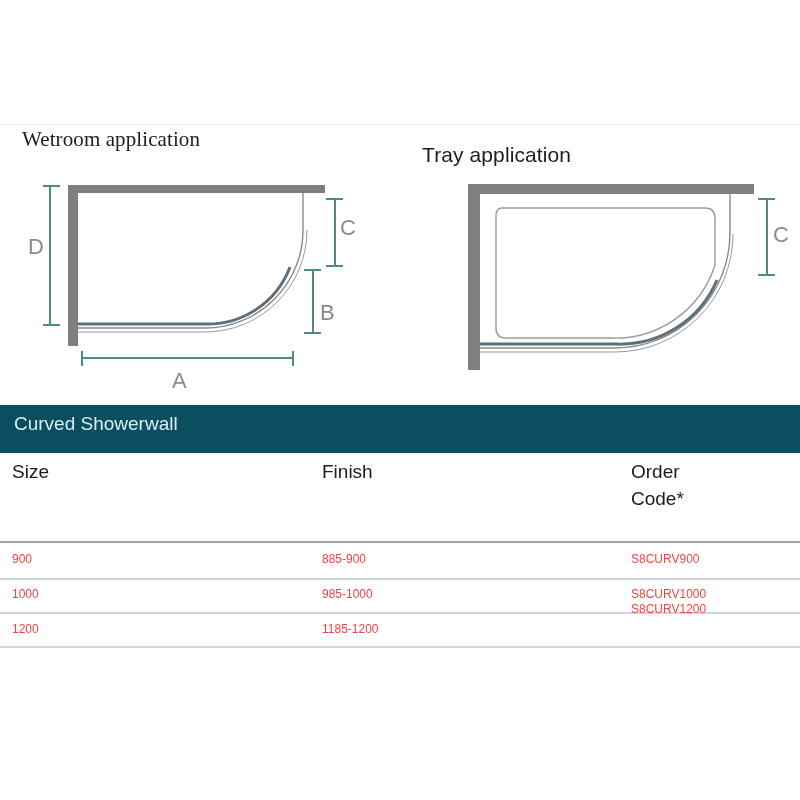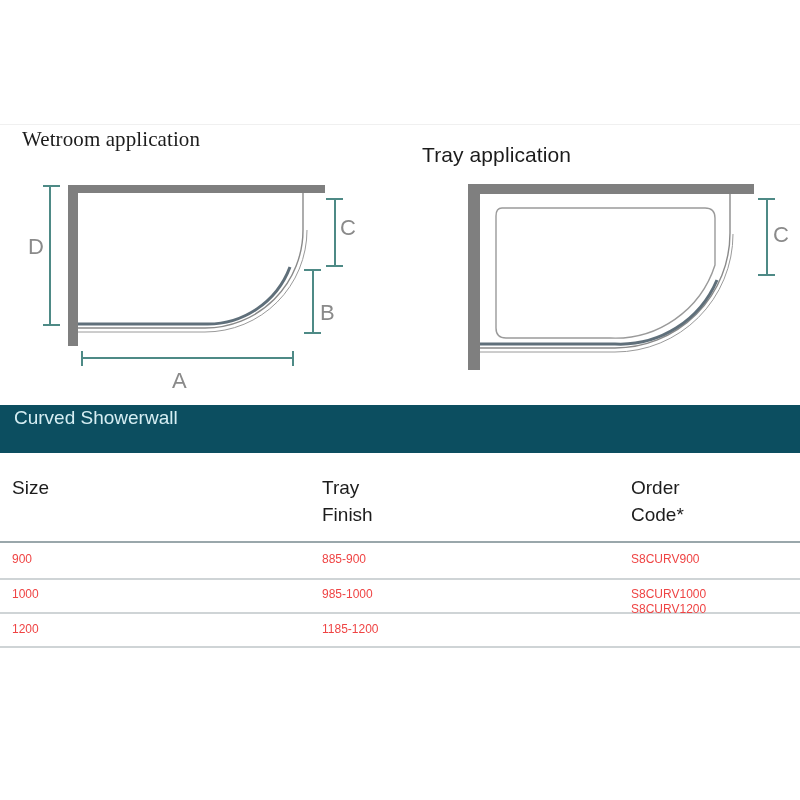--- a/index.html
+++ b/index.html
@@ -10,23 +10,23 @@
   .topline { position: absolute; left: 0; top: 124px; width: 800px; height: 1px; background: #f0f0f0; }
   .section-title { position: absolute; font-size: 21px; color: #1c1c1c; letter-spacing: 0.1px; }
   #wet-title { left: 22px; top: 127px; font-family: Liberation Serif, serif; }
   #tray-title { left: 422px; top: 127px; margin-top: 16px; }
   svg.diagram { position: absolute; }
   .table-header-bar {
     position: absolute; left: 0; top: 405px; width: 800px; height: 48px;
     background: #0c4e60;
   }
   .table-header-bar span {
-    position: absolute; left: 14px; top: 2px; color: #d6eef3; font-size: 19px;
+    position: absolute; left: 14px; top: 8px; color: #d6eef3; font-size: 19px;
   }
-  .th { position: absolute; font-size: 19px; line-height: 27px; color: #1c1c1c; margin-top: 16px; }
+  .th { position: absolute; font-size: 19px; line-height: 27px; color: #1c1c1c; }
   .cell { position: absolute; font-size: 12px; color: #ef4444; text-align: right; }
   .hline { position: absolute; left: 0; width: 800px; background: #cfd4d6; }
 </style>
 </head>
 <body>
 
 <div class="topline"></div>
 
 <div class="section-title" id="wet-title">Wetroom application</div>
 <div class="section-title" id="tray-title">Tray application</div>
@@ -81,21 +81,20 @@
 </svg>
 
 <div class="table-header-bar">
   <span>Curved Showerwall</span>
 </div>
 
 <div class="th" style="left:12px;top:458px">
   <div>Size</div>
 </div>
 <div class="th" style="left:322px;top:458px">
-  <div>Tray</div>
   <div>Finish</div>
 </div>
 <div class="th" style="left:631px;top:458px">
   <div>Order</div>
   <div>Code*</div>
 </div>
 
 <div class="hline" style="top:541px;height:2px;background:#9aa7ab"></div>
 
 <div>

